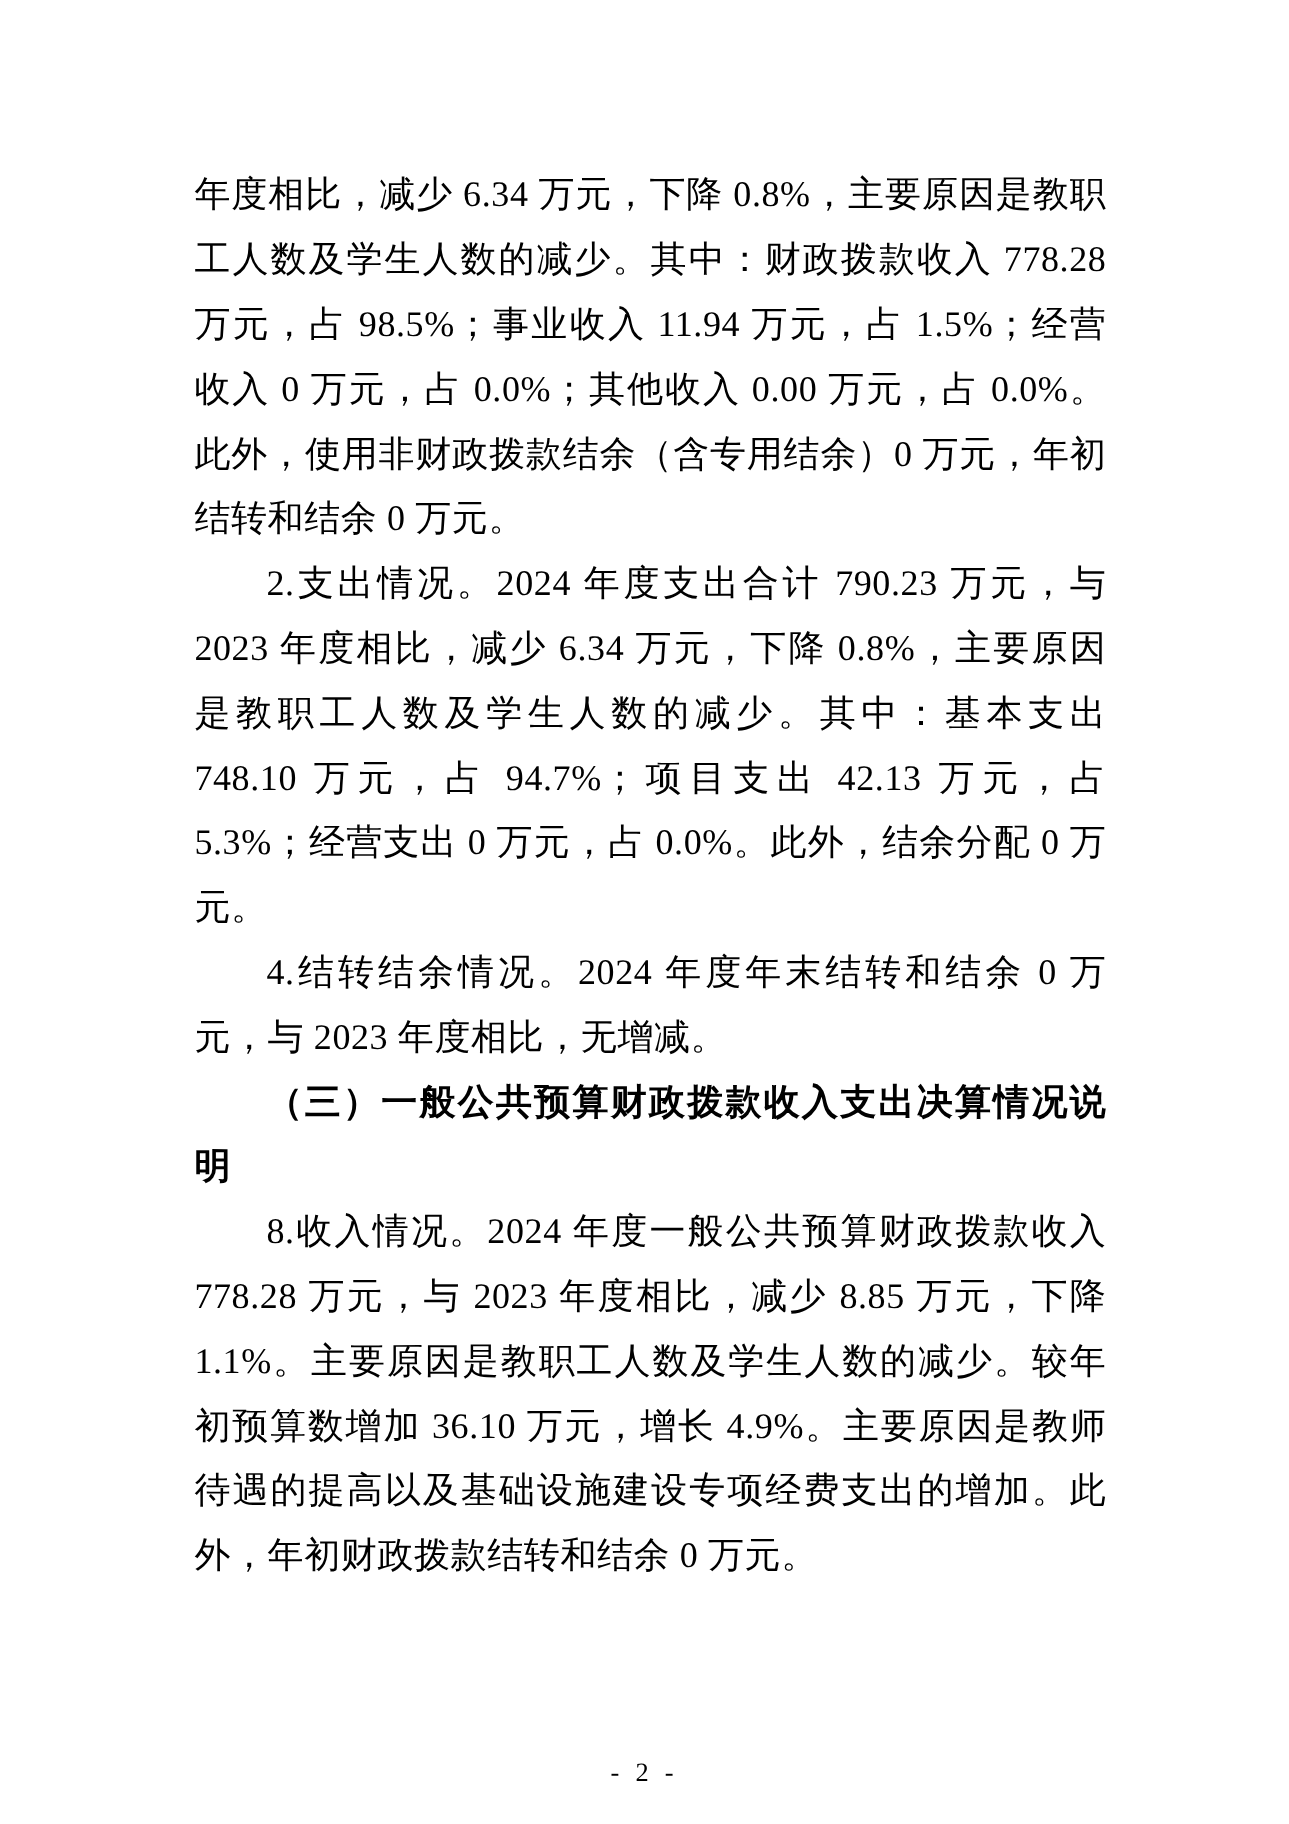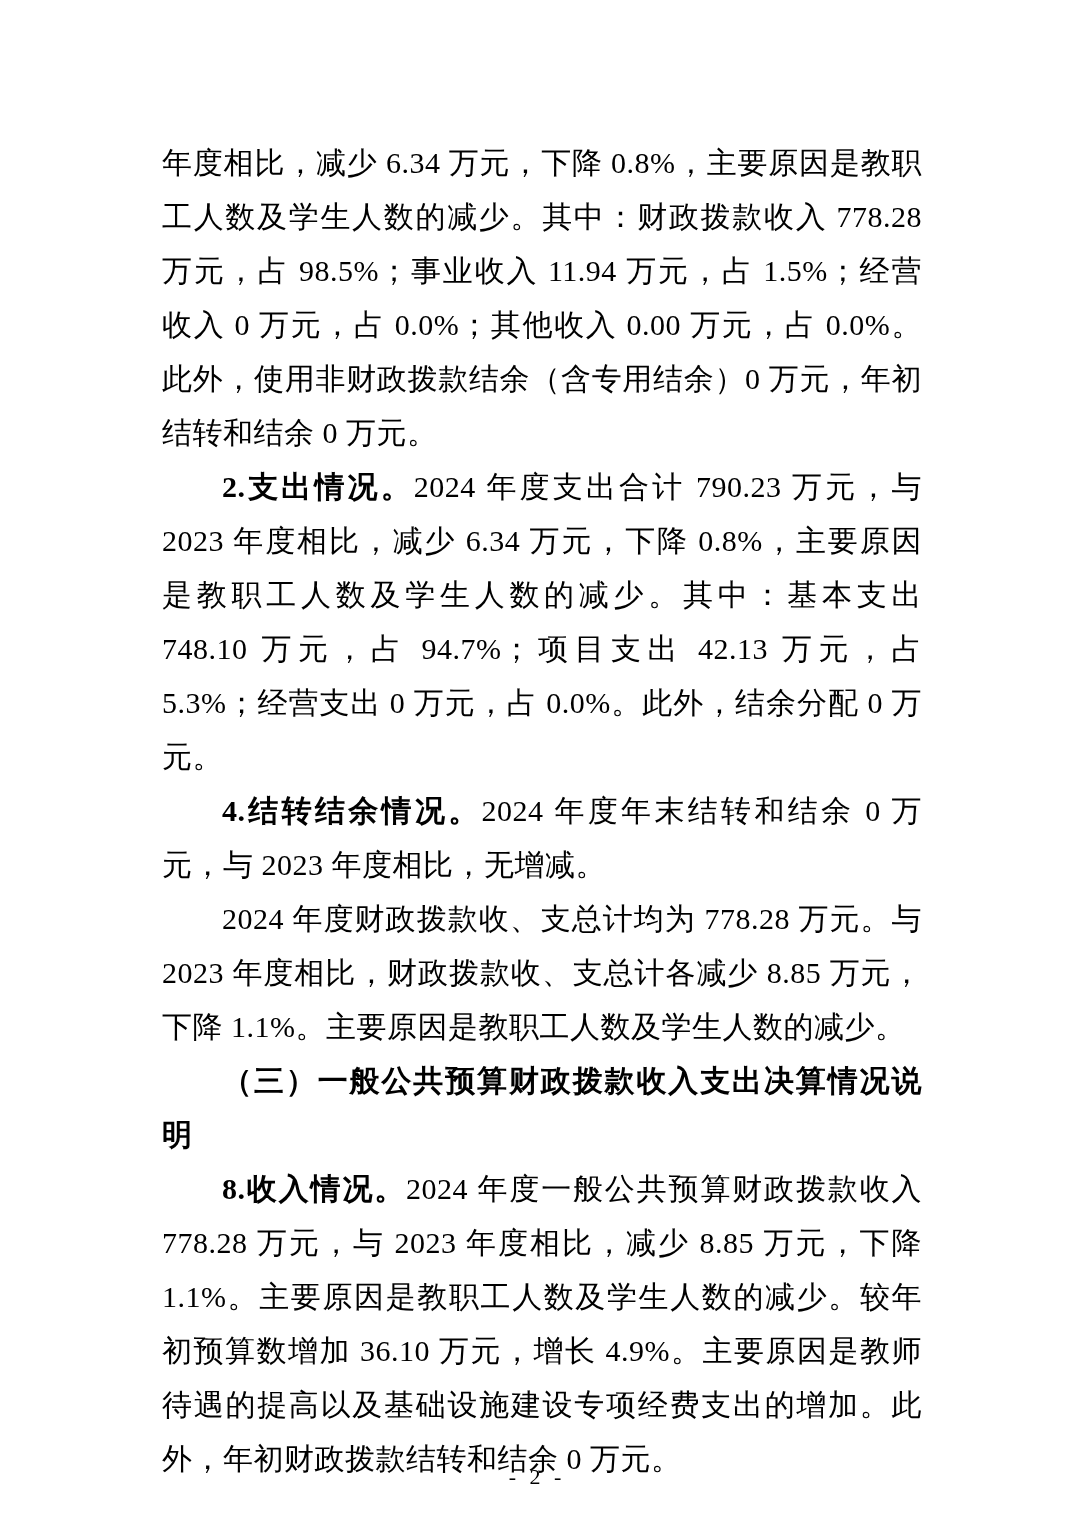--- a/index.html
+++ b/index.html
@@ -40,21 +40,21 @@
   .para-indent {
     text-indent: 2em;
   }
   .para-noindent {
     text-indent: 0;
   }
   .heading {
     font-weight: bold;
   }
   .lead {
-    font-weight: bold;
+    font-weight: normal;
   }
   .page-number {
     position: absolute;
     left: 0;
     top: 1462px;
     width: 1074px;
     text-align: center;
     font-size: 22px;
     line-height: 30px;
     letter-spacing: 4px;
@@ -73,23 +73,20 @@
 
     <p class="para-indent">
       <span class="lead">2.支出情况。</span><span>2024 年度支出合计 790.23 万元，与 2023 年度相比，减少 6.34 万元，下降 0.8%，主要原因是教职工人数及学生人数的减少。其中：基本支出 748.10 万元，占 94.7%；项目支出 42.13 万元，占 5.3%；经营支出 0 万元，占 0.0%。此外，结余分配 0 万元。</span>
     </p>
 
     <p class="para-indent">
       <span class="lead">4.结转结余情况。</span><span>2024 年度年末结转和结余 0 万元，与 2023 年度相比，无增减。</span>
     </p>
 
 
-    <p class="para-indent">
-      <span>2024 年度财政拨款收、支总计均为 778.28 万元。与 2023 年度相比，财政拨款收、支总计各减少 8.85 万元，下降 1.1%。主要原因是教职工人数及学生人数的减少。</span>
-    </p>
 
     <p class="para-indent heading">
       <span>（三）一般公共预算财政拨款收入支出决算情况说明</span>
     </p>
 
     <p class="para-indent">
       <span class="lead">8.收入情况。</span><span>2024 年度一般公共预算财政拨款收入 778.28 万元，与 2023 年度相比，减少 8.85 万元，下降 1.1%。主要原因是教职工人数及学生人数的减少。较年初预算数增加 36.10 万元，增长 4.9%。主要原因是教师待遇的提高以及基础设施建设专项经费支出的增加。此外，年初财政拨款结转和结余 0 万元。</span>
     </p>
 
   </div>

